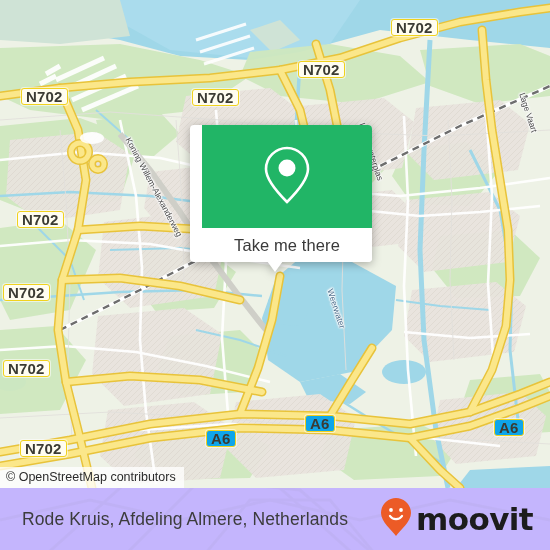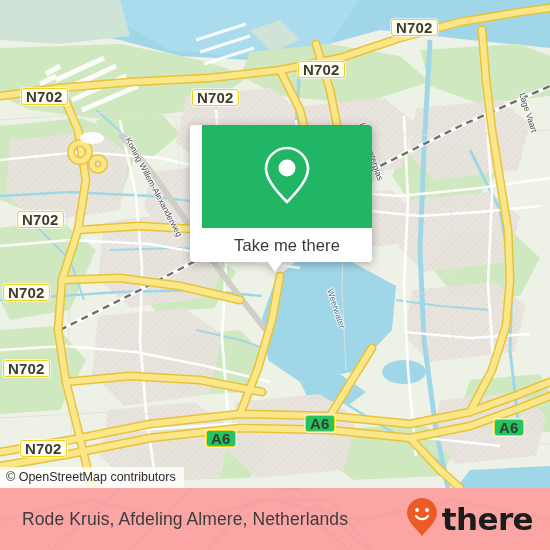--- a/index.html
+++ b/index.html
@@ -22,21 +22,21 @@
     border-radius:3px;
     color:#3b3b33;
     font-size:15px;
     font-weight:bold;
     line-height:13px;
     padding:1px 4px 1px 4px;
     letter-spacing:.2px;
     white-space:nowrap;
     box-shadow:0 0 0 1px rgba(255,255,255,.55);
   }
-  .shield.a6{background:#22c55e;border-color:#f0d21e;}
+  .shield.a6{background:#0ea5e9;border-color:#f0d21e;}
 
   
   .mlabel{
     position:absolute;
     color:#4a4a4a;
     font-size:8.5px;
     white-space:nowrap;
     text-shadow:
       0 0 2px #fff,0 0 2px #fff,0 0 3px #fff,
       1px 0 2px #fff,-1px 0 2px #fff,0 1px 2px #fff,0 -1px 2px #fff;
@@ -82,21 +82,21 @@
   .callout-tail{
     position:absolute;left:77px;top:136px;width:0;height:0;
     border-left:8px solid transparent;
     border-right:8px solid transparent;
     border-top:11px solid #ffffff;
   }
 
   
   .footer{
     position:absolute;left:0;top:488px;width:550px;height:62px;
-    background:#fca5a5;overflow:hidden;text-decoration:underline;
+    background:#c4b5fd;overflow:hidden;text-decoration:underline;
   }
   .footer-wm{position:absolute;left:0;top:-488px;opacity:.055;}
   .footer-title{
     position:absolute;left:22px;top:0;height:62px;
     display:flex;align-items:center;
     color:#3c3c3c;font-size:17.5px;letter-spacing:.1px;white-space:nowrap;
   }
   .logo{
     position:absolute;right:17px;top:0;height:62px;
     display:flex;align-items:center;gap:4px;
@@ -324,17 +324,17 @@
     </div>
     <div class="logo">
       <span>
         <svg width="32" height="40" viewBox="0 0 32 40" aria-hidden="true">
           <path d="M16 1 C7.7 1 1 7.7 1 16 C1 25 12 33 16 39 C20 33 31 25 31 16 C31 7.7 24.3 1 16 1 Z" fill="#ec5b26"></path>
           <circle cx="11" cy="13" r="1.9" fill="#ffffff"></circle>
           <circle cx="21" cy="13" r="1.9" fill="#ffffff"></circle>
           <path d="M10 19 C12.6 23.2 19.4 23.2 22 19" fill="none" stroke="#ffffff" stroke-width="2.3" stroke-linecap="round"></path>
         </svg>
       </span>
-      <span class="logo-word">there</span>
+      <span class="logo-word">moovit</span>
     </div>
   </div>
 
 </div>
 
 </body></html>

